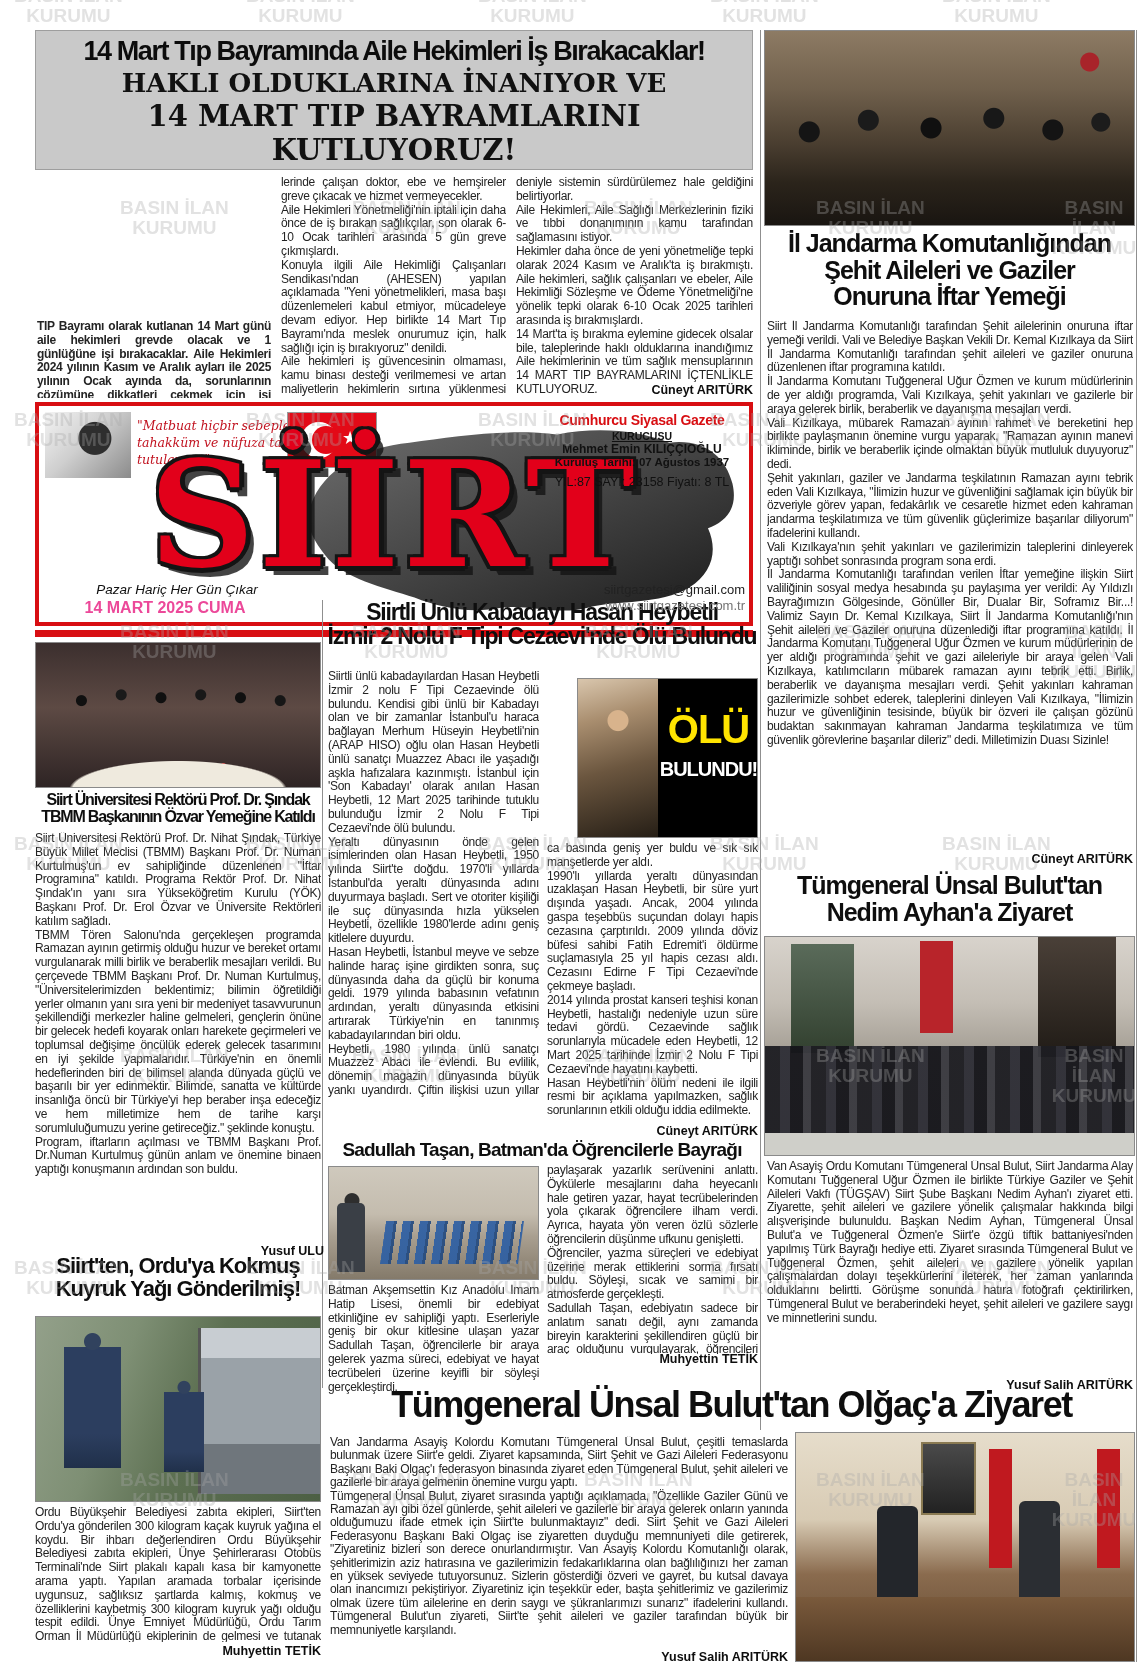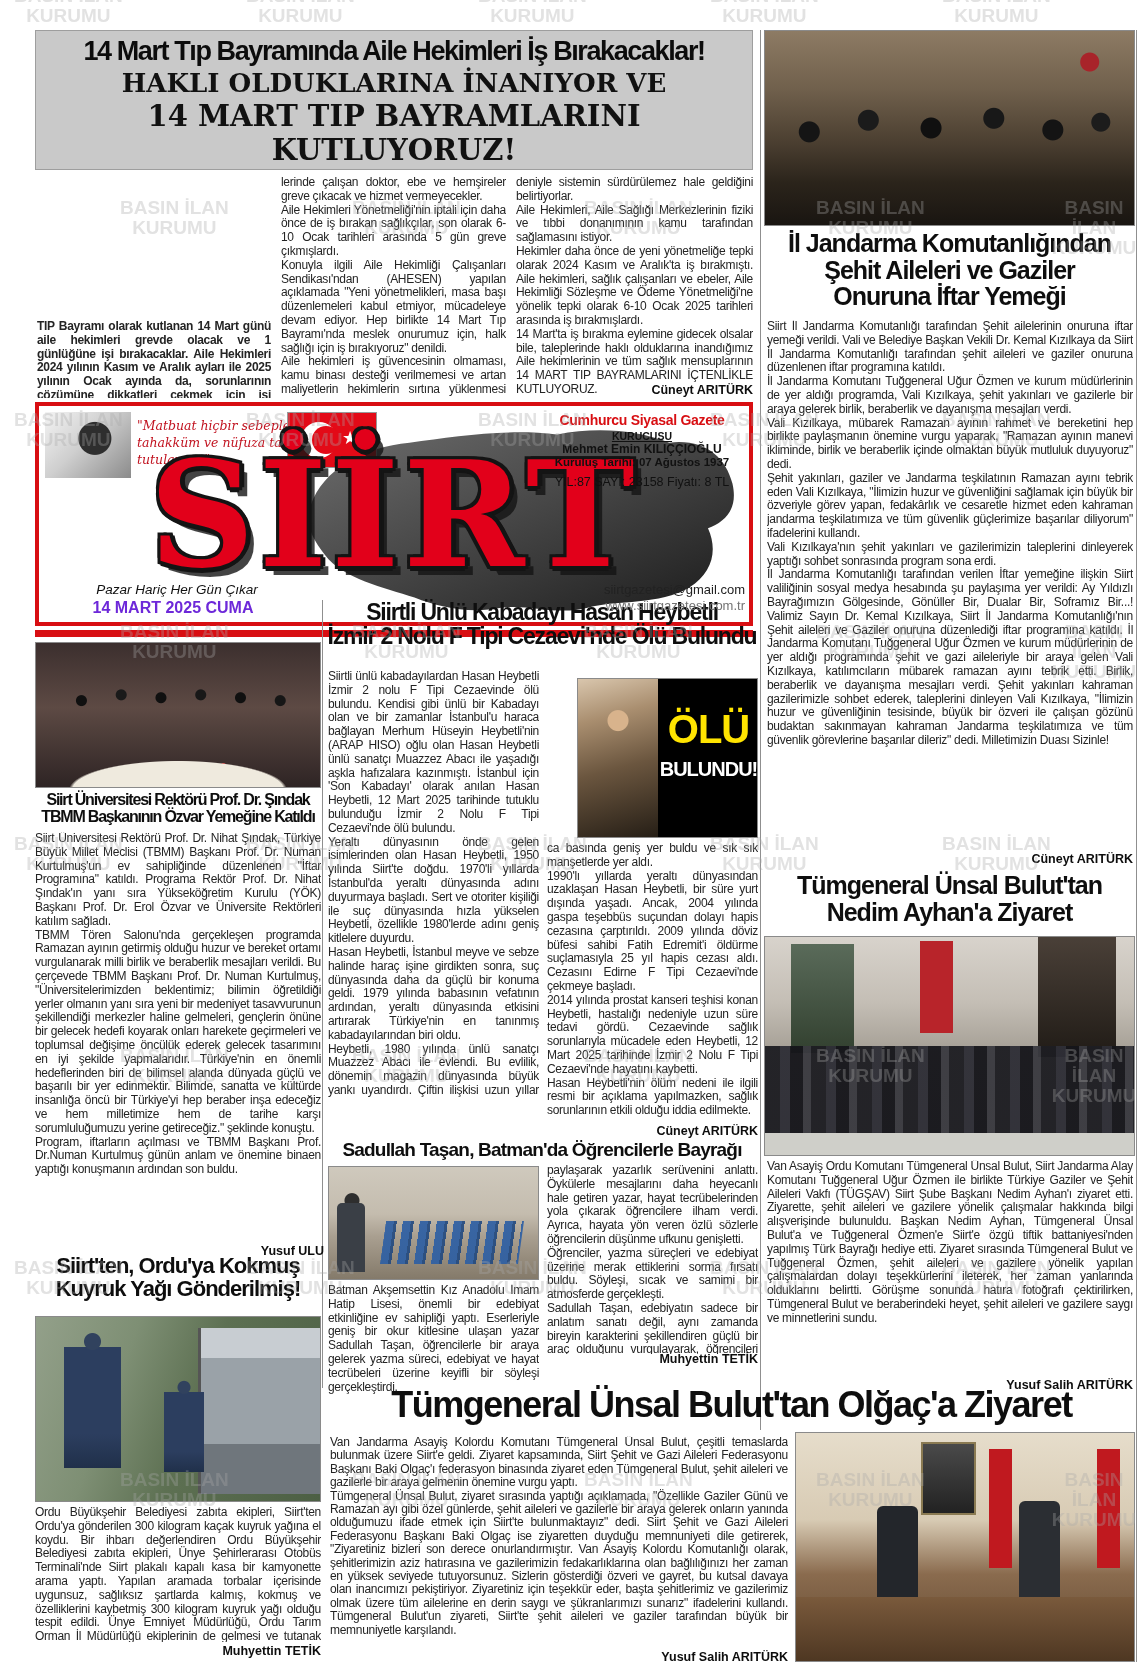--- a/index.html
+++ b/index.html
@@ -48,21 +48,21 @@
         font-size:146px;font-weight:bold;color:#e2001a;letter-spacing:4px;line-height:1.08;
         text-shadow:-3px -3px 0 #141414,3px -3px 0 #141414,-3px 3px 0 #141414,3px 3px 0 #141414,
                     5px 0 0 #141414,0 5px 0 #141414,8px 9px 0 rgba(20,20,20,.8);}
   #mh-right{position:absolute;left:497px;top:6px;width:212px;text-align:center;z-index:3;}
   #mh-right .t{color:#d80e12;font-size:14px;font-weight:bold;letter-spacing:-0.3px;}
   #mh-right .fl{font-size:10.5px;font-weight:bold;text-decoration:underline;margin-top:2px;color:#111;}
   #mh-right .fo{font-size:12px;font-weight:bold;color:#111;}
   #mh-right .fd{font-size:11.5px;font-weight:bold;color:#111;}
   #mh-right .is{font-size:12.5px;margin-top:7px;color:#111;}
   #mh-schedule{position:absolute;left:28px;top:176px;width:220px;text-align:center;font-style:italic;font-size:13.5px;color:#111;z-index:3;}
-  #mh-date{position:absolute;left:24px;top:193px;width:220px;text-align:center;font-weight:bold;font-size:16px;color:#6d28d9;z-index:3;}
+  #mh-date{position:absolute;left:16px;top:193px;width:220px;text-align:center;font-weight:bold;font-size:16px;color:#ec4899;z-index:3;}
   #mh-email{position:absolute;left:468px;top:176px;width:238px;text-align:right;font-size:13px;color:#222;z-index:3;}
   #mh-site{position:absolute;left:468px;top:192px;width:238px;text-align:right;font-size:13px;color:#737373;z-index:3;}
   #redline{position:absolute;left:35px;top:630px;width:718px;height:7px;background:#d80e12;}
   
   #jandarma-photo{left:764px;top:30px;width:371px;height:196px;
     background:radial-gradient(circle 11px at 12% 52%, #151515 10px, rgba(0,0,0,0) 11px),
       radial-gradient(circle 11px at 28% 46%, #1b1b1b 10px, rgba(0,0,0,0) 11px),
       radial-gradient(circle 11px at 45% 50%, #101010 10px, rgba(0,0,0,0) 11px),
       radial-gradient(circle 11px at 62% 45%, #181818 10px, rgba(0,0,0,0) 11px),
       radial-gradient(circle 11px at 78% 51%, #141414 10px, rgba(0,0,0,0) 11px),

